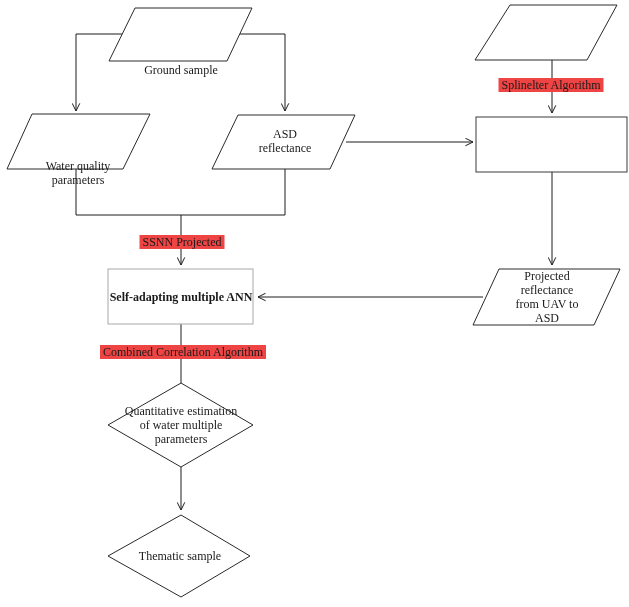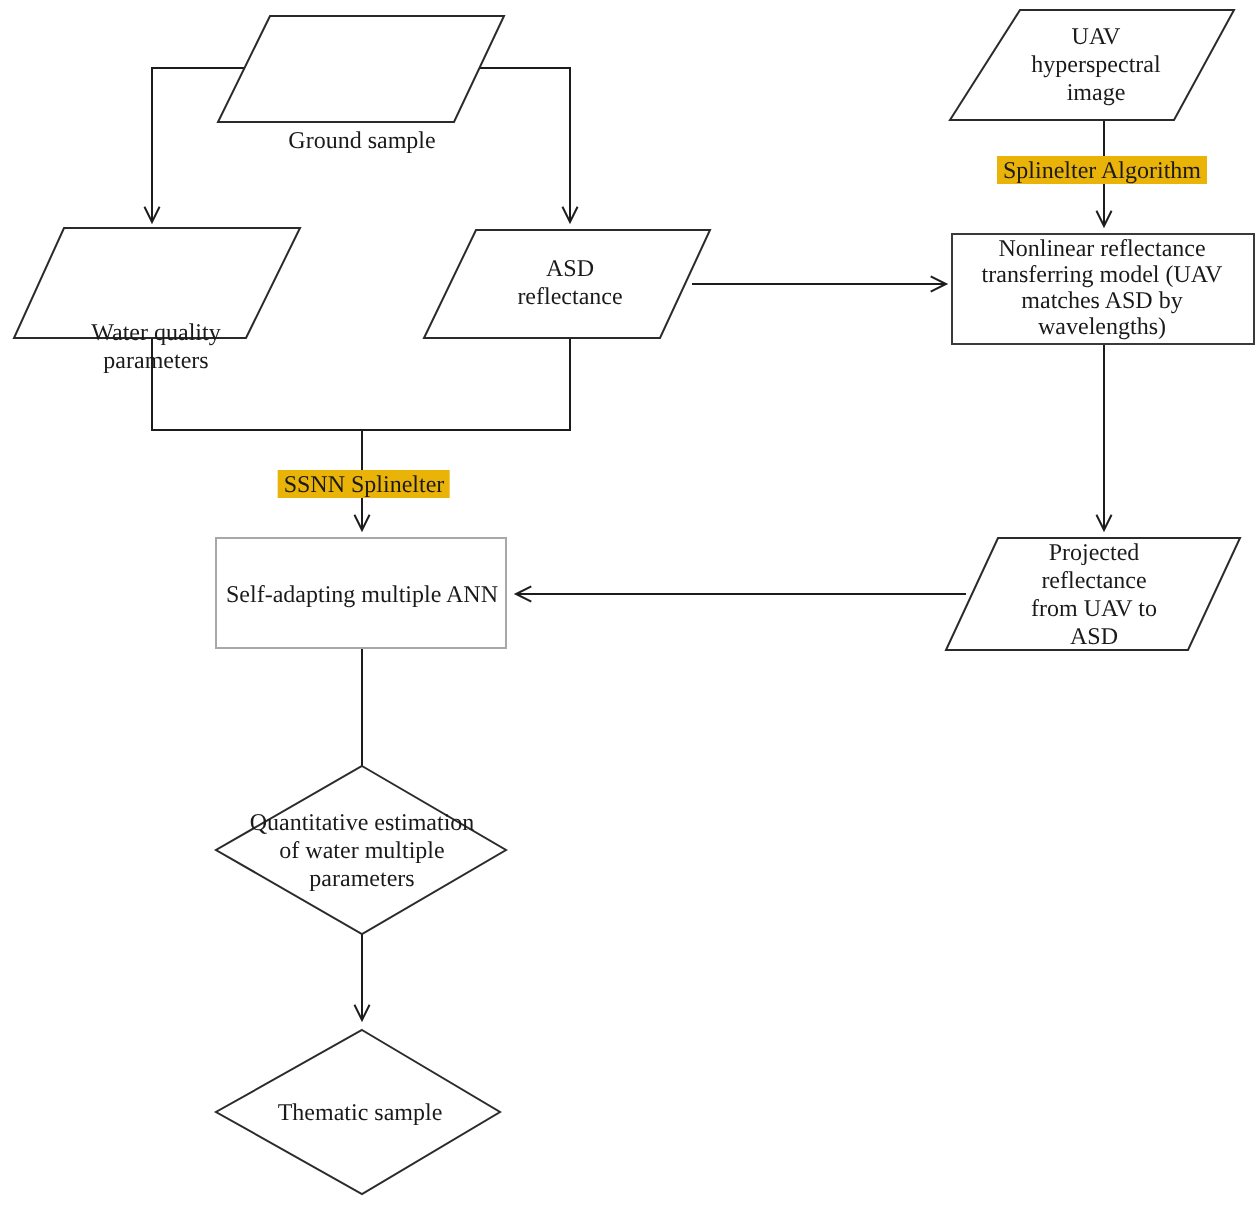--- a/index.html
+++ b/index.html
@@ -27,21 +27,21 @@
     line-height: 14px;
   }
   .lbl.tight { line-height: 13px; }
   .edge-lbl {
     position: absolute;
     transform: translate(-50%, -50%);
     white-space: pre;
     text-align: center;
     font-size: 12px;
     line-height: 14px;
-    background: #eab308;
+    background: #ef4444;
     padding: 0 3px;
   }
 </style>
 </head>
 <body>
 
 <div class="stage">
 
   <svg width="629" height="607" viewBox="0 0 629 607">
     <defs>
@@ -66,37 +66,31 @@
     <polygon class="shape" points="238,115 355,115 330,169 212,169"></polygon>
     <polygon class="shape" points="510,5 617,5 587,60 475,60"></polygon>
     <rect class="shape boxed" x="476" y="117" width="151" height="55"></rect>
     <rect class="shape muted" x="108" y="269" width="145" height="55"></rect>
     <polygon class="shape" points="499,269 620,269 594,325 473,325"></polygon>
     <polygon class="shape" points="181,383 253,425 181,467 108,425"></polygon>
     <polygon class="shape" points="181,515 250,556 181,597 108,556"></polygon>
   </svg>
 
   <div class="lbl" style="left:181px; top:34px;margin-top:36px;">Ground sample</div>
-  <div class="lbl" style="left:548px; top:32px;">UAV
-hyperspectral
-image</div>
   <div class="lbl" style="left:78px; top:141px;margin-top:32px;">Water quality
 parameters</div>
   <div class="lbl" style="left:285px; top:141px;">ASD
 reflectance</div>
-  <div class="lbl tight" style="left:551px; top:144px;">Nonlinear reflectance
-transferring model (UAV
-matches ASD by
-wavelengths)</div>
-  <div class="lbl" style="left:181px; top:297px;">Self-adapting multiple ANN</div>
+  <div class="lbl" style="left:181px; top:297px;font-weight:bold;">Self-adapting multiple ANN</div>
   <div class="lbl" style="left:547px; top:297px;">Projected
 reflectance
 from UAV to
 ASD</div>
   <div class="lbl" style="left:181px; top:425px;">Quantitative estimation
 of water multiple
 parameters</div>
   <div class="lbl" style="left:180px; top:556px;">Thematic sample</div>
 
   <div class="edge-lbl" style="left:551px; top:85px;">Splinelter Algorithm</div>
-  <div class="edge-lbl" style="left:182px; top:242px;">SSNN Splinelter</div>
+  <div class="edge-lbl" style="left:182px; top:242px;">SSNN Projected</div>
+  <div class="edge-lbl" style="left:183px; top:352px;">Combined Correlation Algorithm</div>
 
 </div>
 
 </body></html>

